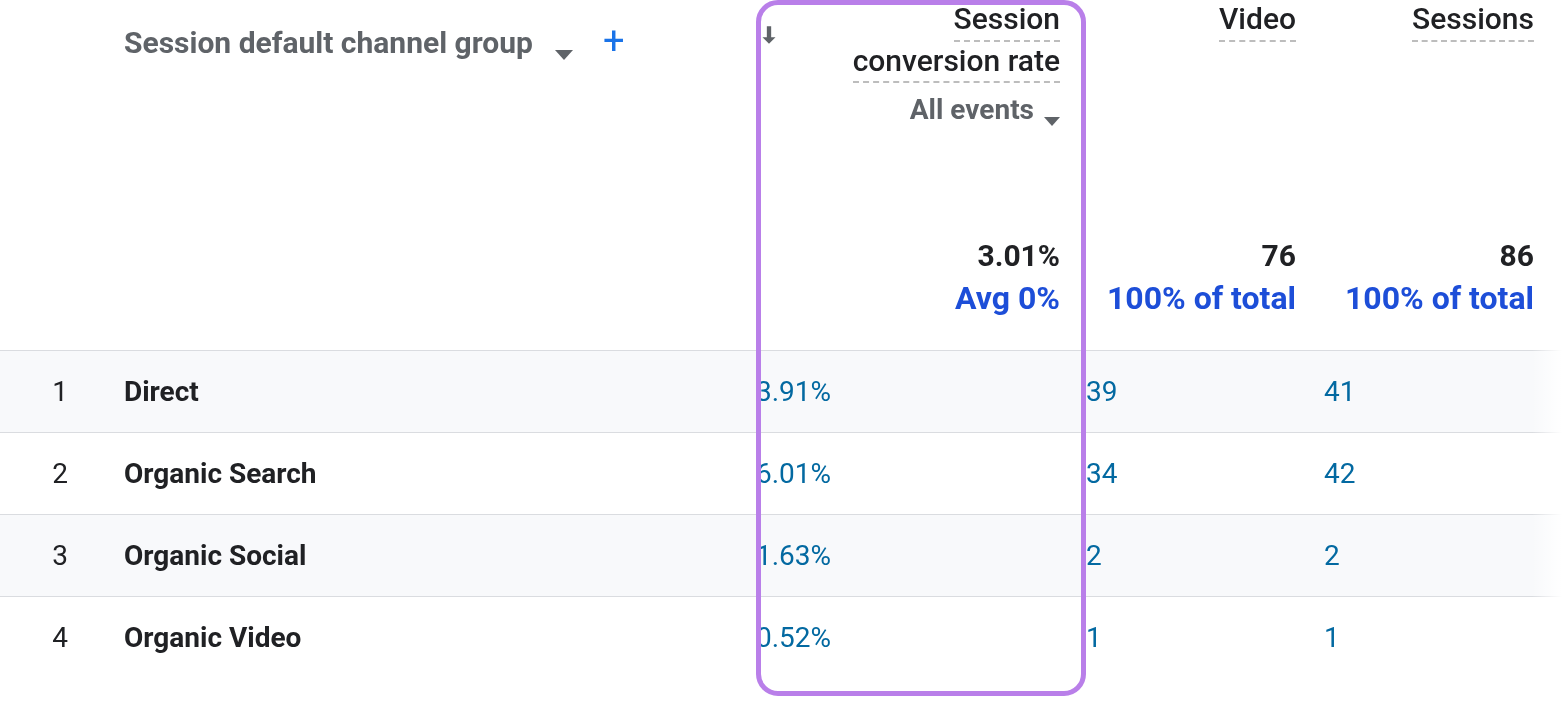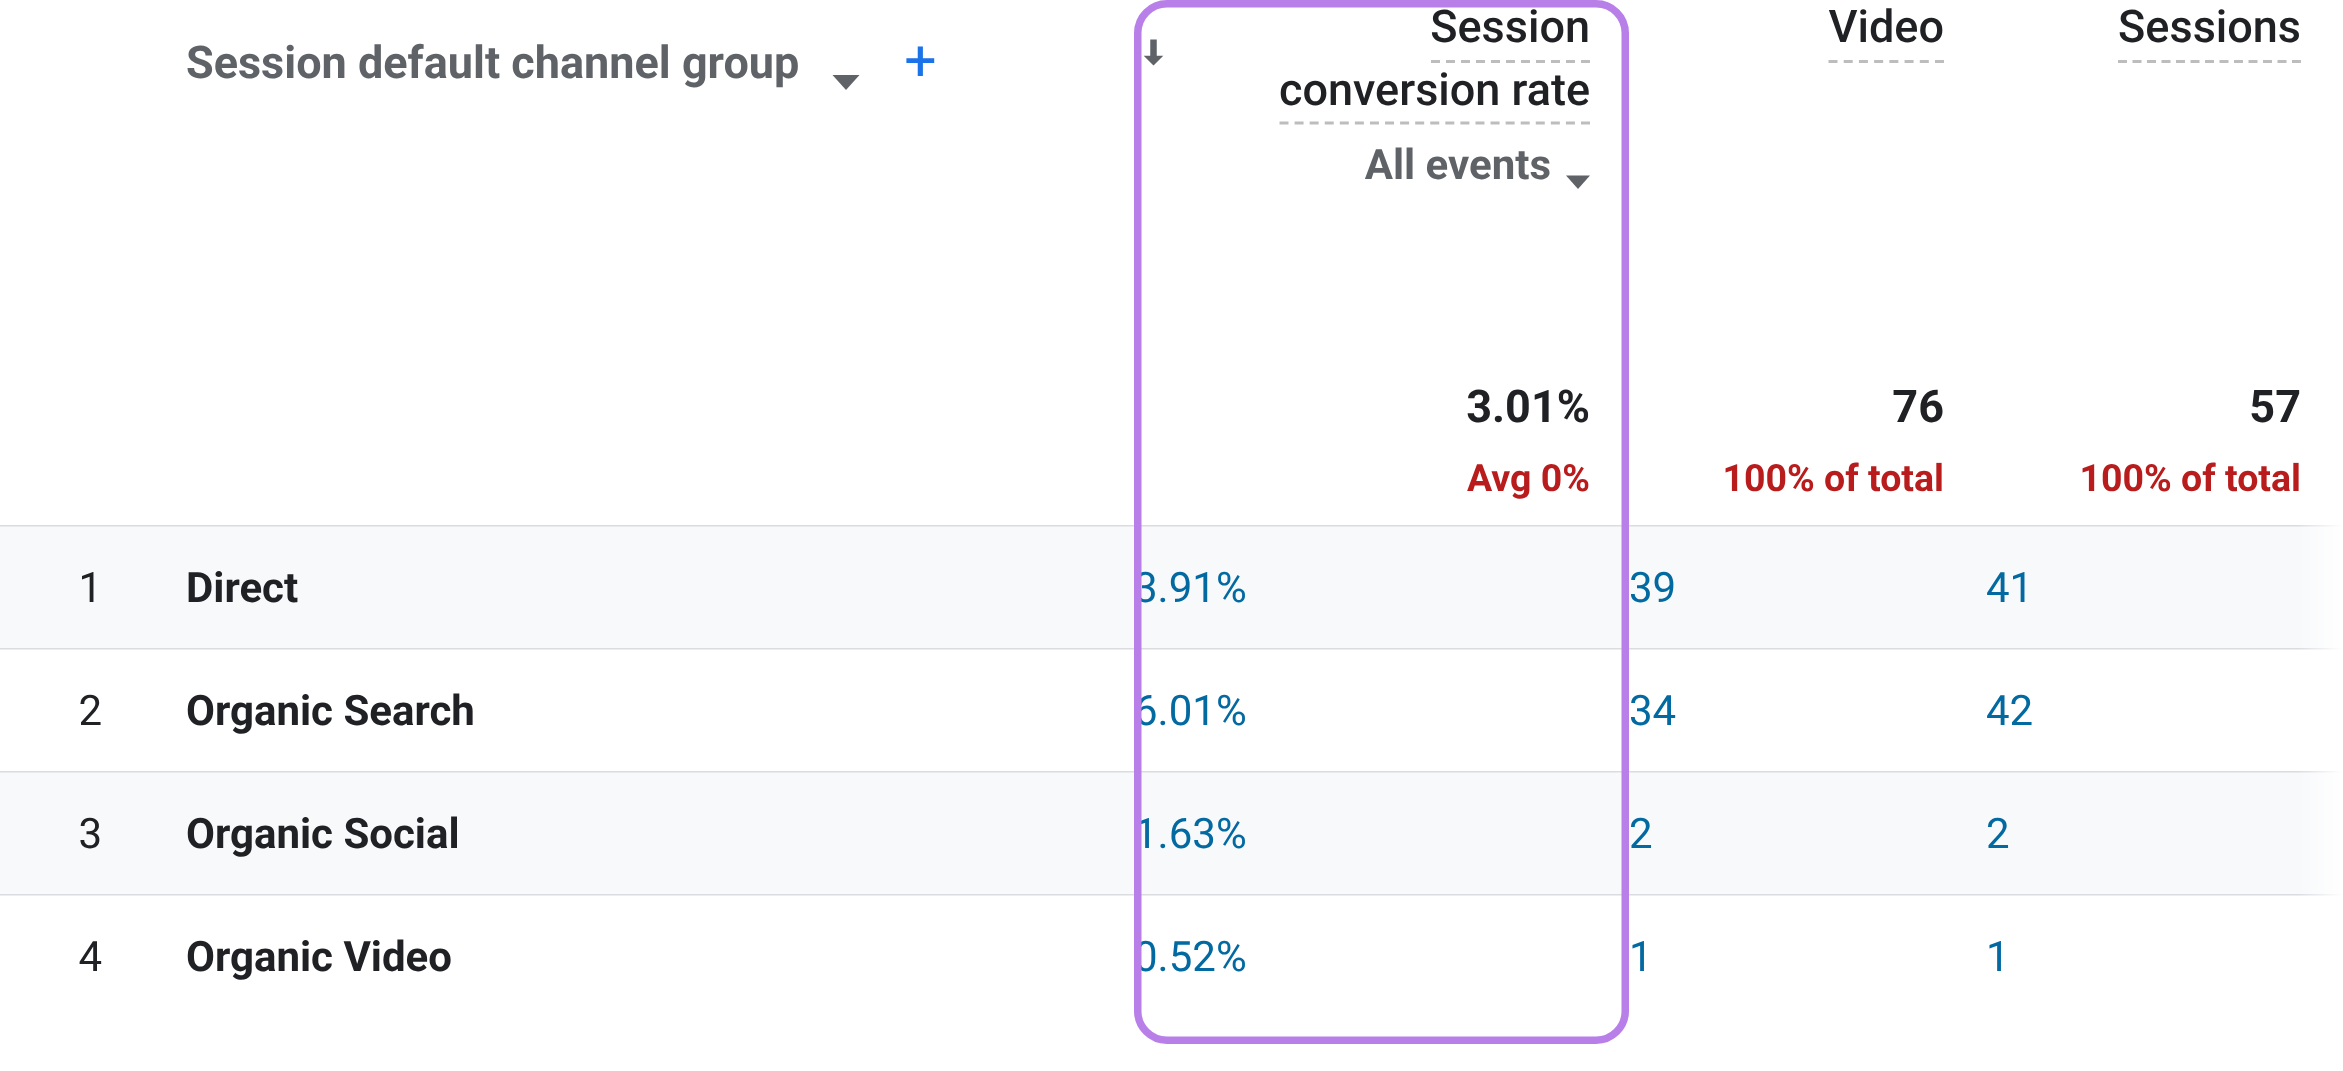--- a/index.html
+++ b/index.html
@@ -79,35 +79,35 @@
     align-items: flex-end;
     gap: 10px;
   }
   .metric-header .subfilter .chevron-sm {
     width: 0; height: 0; border-left: 8px solid transparent; border-right: 8px solid transparent; border-top: 9px solid #5f6368;
   }
 
   
   .metric-header .totals {
     position: absolute;
-    bottom: 16px;
+    bottom: 33px;
     right: 28px;
     text-align: right;
   }
   .metric-header.first .totals { right: 26px; }
   .metric-header { position: relative; }
   .totals .big {
     font-size: 30px;
     font-weight: 700;
     color: #202124;
   }
   .totals .sub {
-    font-size: 25px;
-    color: #b91c1c;
-    margin-top: 16px;
+    font-size: 32px;
+    color: #1d4ed8;
+    margin-top: 6px;
   }
 
   tr.header { border-bottom: 1px solid #dadce0; }
 
   
   tr.data-row td { height: 82px; border-bottom: 1px solid #dadce0; font-size: 28px; }
   tr.data-row:nth-child(odd) { background: #f8f9fb; }
   tr.data-row:nth-child(even) { background: #ffffff; }
   tr.data-row:last-child td { border-bottom: none; }
 
@@ -193,21 +193,21 @@
           <div class="big">76</div>
           <div class="sub">100% of total</div>
         </div>
       </th>
 
       <th class="metric-header">
         <div class="title-row">
           <span class="title">Sessions</span>
         </div>
         <div class="totals">
-          <div class="big">57</div>
+          <div class="big">86</div>
           <div class="sub">100% of total</div>
         </div>
       </th>
     </tr>
   </thead>
   <tbody>
     <tr class="data-row first">
       <td class="idx">1</td>
       <td class="dim">Direct</td>
       <td class="metric first">3.91%</td>

